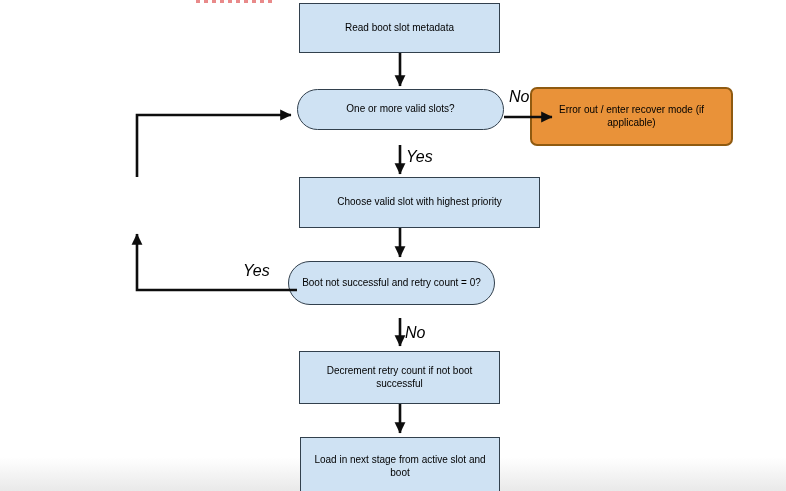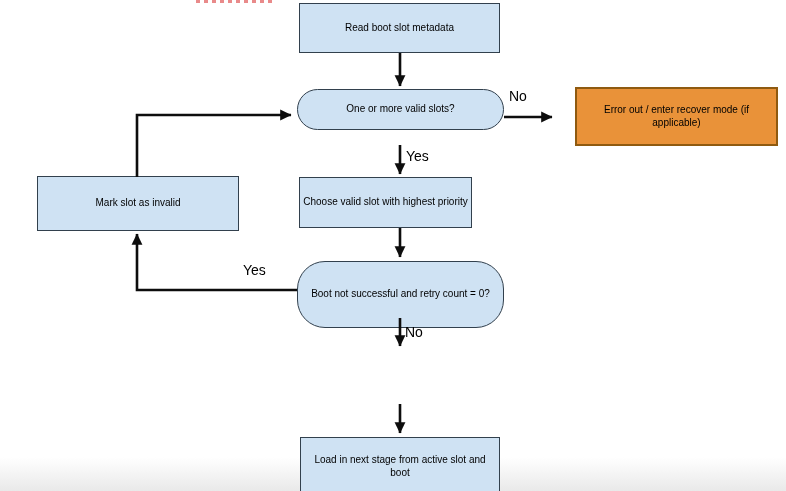--- a/index.html
+++ b/index.html
@@ -35,23 +35,24 @@
   }
   .node .txt{max-width:182px;}
   .stadium{border-radius:28px;}
   .alert{
     background:var(--alert-fill,#e99239);
     border:2px solid var(--alert-border,#8f5a10);
   }
   .alert .txt{max-width:176px;}
   .edge-label{
     position:absolute;
-    font-size:14px;
+    font-size:16px;
     background:transparent;
     z-index:4;
+    font-style:italic;
   }
   svg.arrows{position:absolute;left:0;top:0;z-index:3;}
   svg.arrows polyline, svg.arrows line{
     fill:none;
     stroke:var(--arrow,#0d0d0d);
     stroke-width:2.6;
     stroke-linejoin:miter;
   }
   svg.arrows marker path{fill:var(--arrow,#0d0d0d);}
 </style>
@@ -80,36 +81,36 @@
   </svg>
 
   <div class="node" style="left:299px;top:3px;width:201px;height:50px;">
     <span class="txt">Read boot slot metadata</span>
   </div>
 
   <div class="node stadium" style="left:297px;top:89px;width:207px;height:41px;">
     <span class="txt">One or more valid slots?</span>
   </div>
 
-  <div class="node alert" style="left:575px;top:87px;width:203px;height:59px;">
+  <div class="node alert" style="left:530px;top:87px;width:203px;height:59px;border-radius:7px;">
     <span class="txt">Error out / enter recover mode (if applicable)</span>
   </div>
 
-  <div class="node" style="left:299px;top:177px;width:173px;height:51px;">
+  <div class="node" style="left:299px;top:177px;width:241px;height:51px;">
     <span class="txt">Choose valid slot with highest priority</span>
   </div>
 
-  <div class="node stadium" style="left:297px;top:261px;width:207px;height:67px;">
+  <div class="node stadium" style="left:288px;top:261px;width:207px;height:44px;">
     <span class="txt">Boot not successful and retry count = 0?</span>
   </div>
 
-  <div class="node" style="left:37px;top:176px;width:202px;height:55px;">
-    <span class="txt">Mark slot as invalid</span>
+
+  <div class="node" style="left:299px;top:351px;width:201px;height:53px;">
+    <span class="txt">Decrement retry count if not boot successful</span>
   </div>
-
 
   <div class="node" style="left:300px;top:437px;width:200px;height:60px;">
     <span class="txt">Load in next stage from active slot and boot</span>
   </div>
 
   <span class="edge-label" style="left:509px;top:88px;">No</span>
   <span class="edge-label" style="left:406px;top:148px;">Yes</span>
   <span class="edge-label" style="left:243px;top:262px;">Yes</span>
   <span class="edge-label" style="left:405px;top:324px;">No</span>
 

